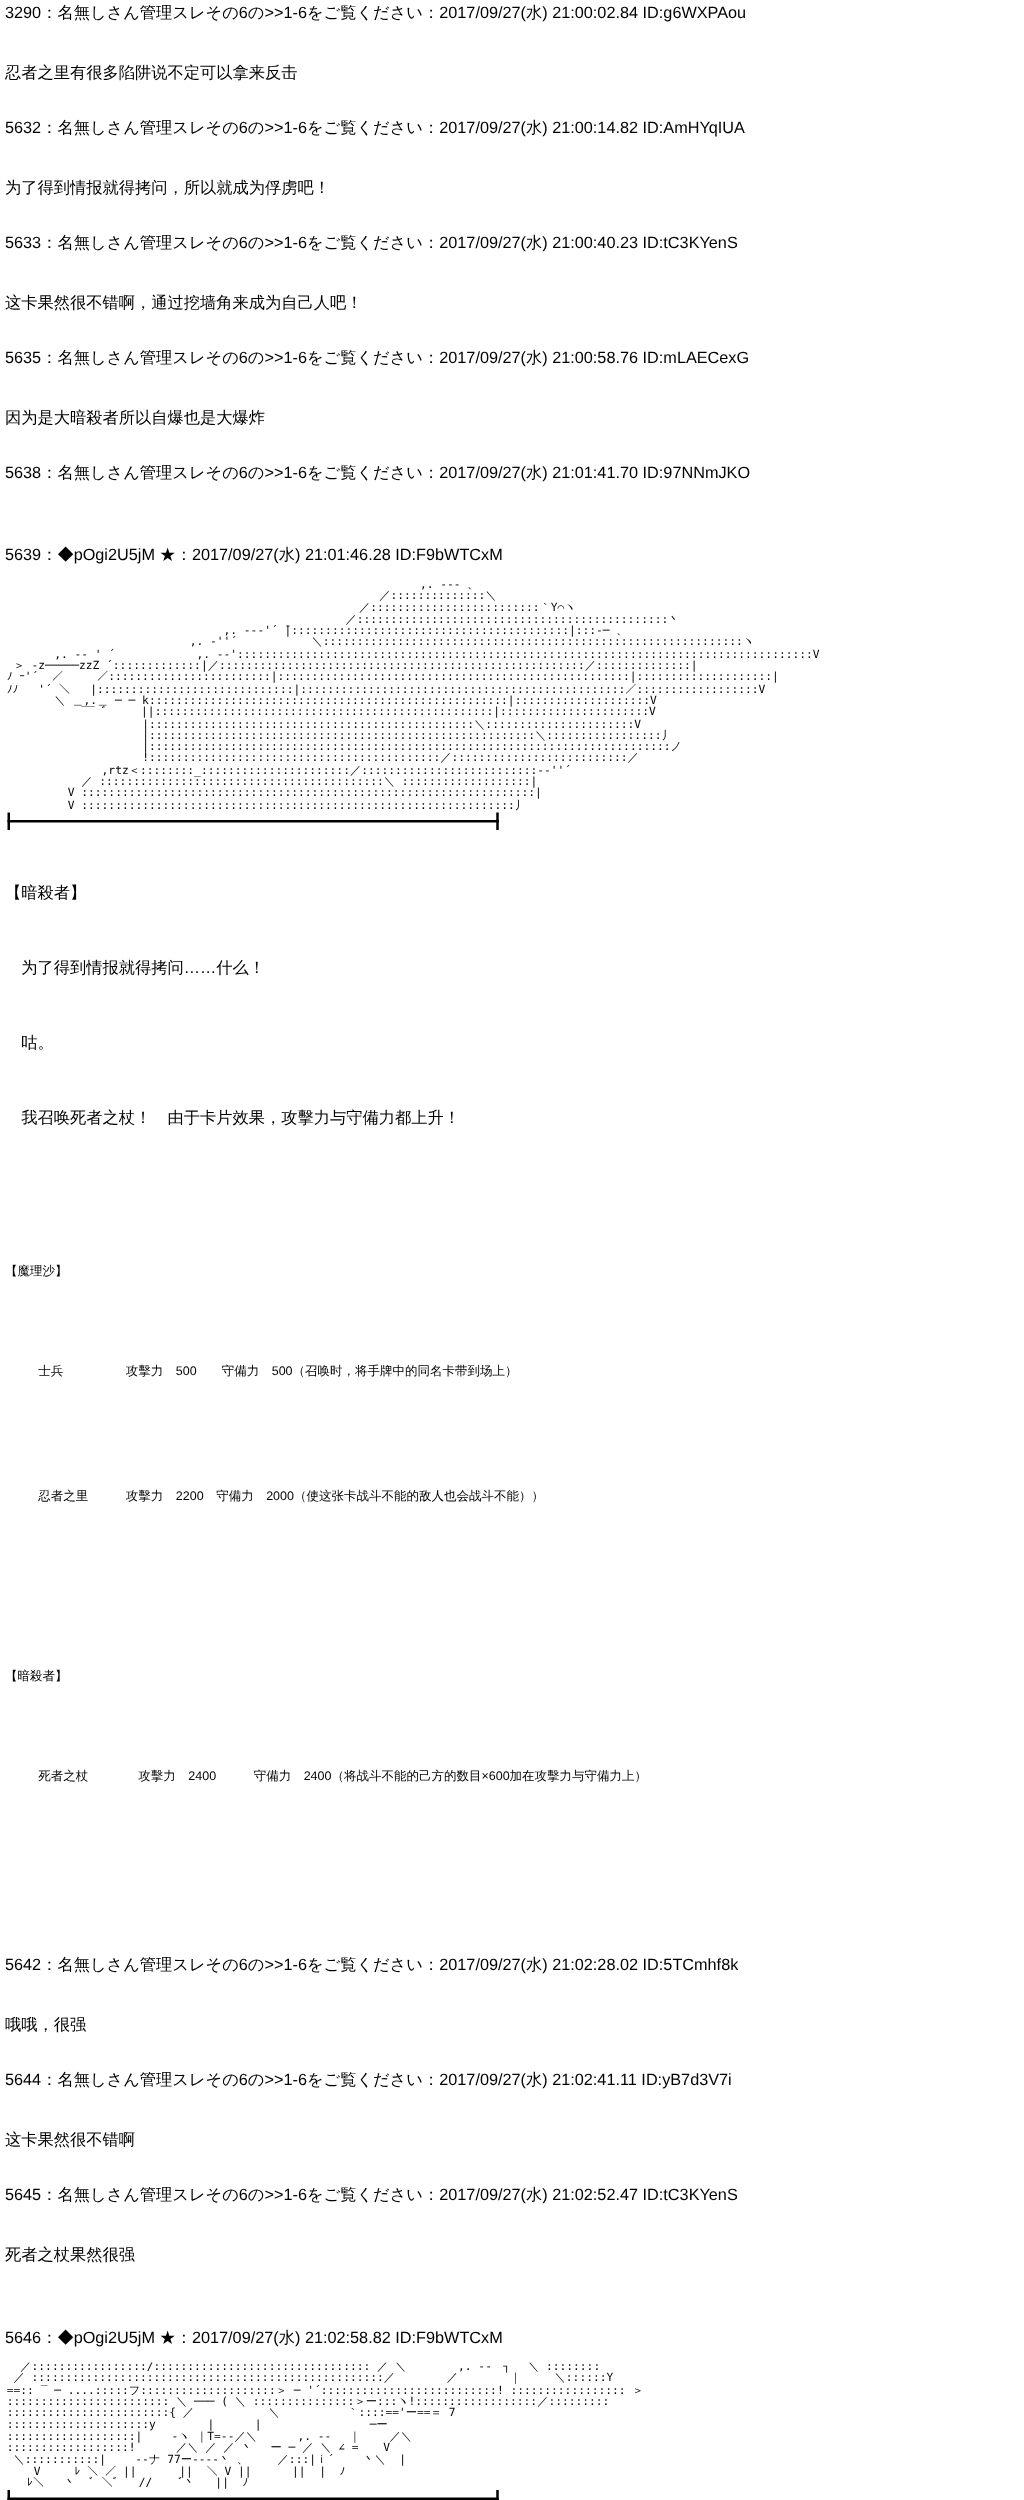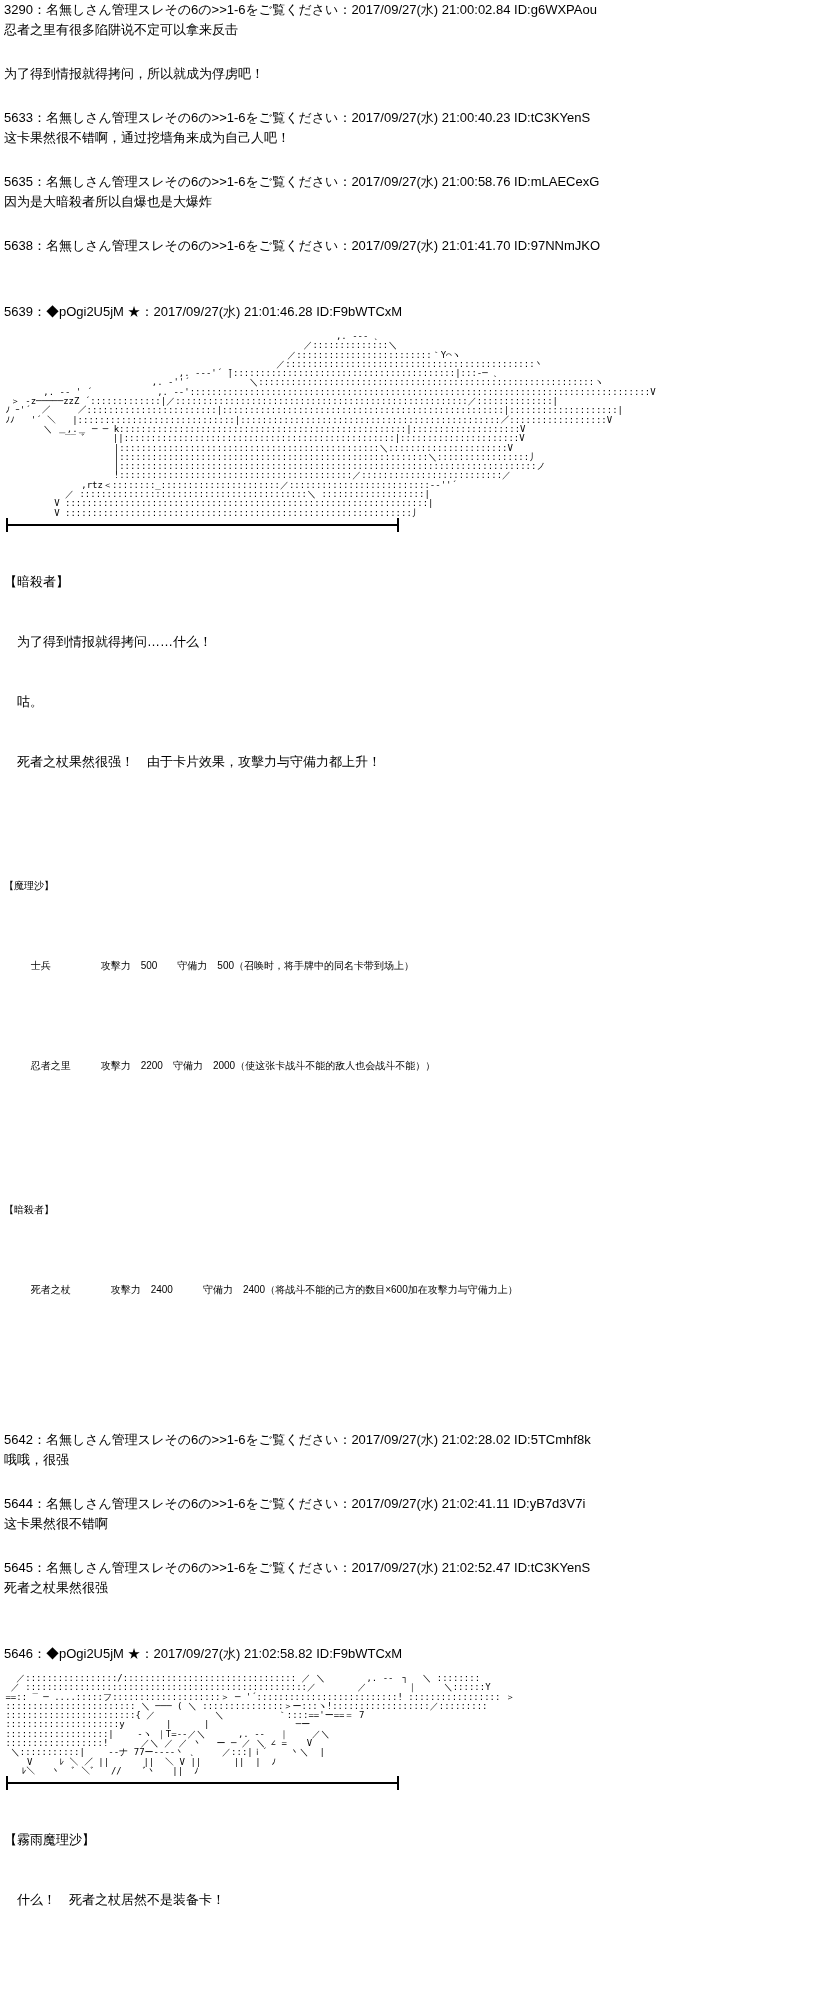--- a/index.html
+++ b/index.html
@@ -37,20 +37,21 @@
     display: inline;
   }
   .post-header .name.trip {
     font-weight: normal;
     margin-top: 16px;
   }
   .post-body {
     font-size: 13px;
     line-height: 20px;
     white-space: pre-wrap;
+    margin-top: 28px;
   }
   .gap-sm { height: 10px; }
   .gap-md { height: 24px; }
   .gap-xl { height: 46px; }
 
   pre.aa {
     font-family: "DejaVu Sans Mono", "Liberation Mono", monospace;
     font-size: 9px;
     line-height: 9.4px;
     letter-spacing: 0px;
@@ -109,20 +110,23 @@
   <div class="post">
     <div class="post-header">
       <span class="num">3290</span><span class="sep">：</span><span class="name">名無しさん管理スレその6の&gt;&gt;1-6をご覧ください</span><span class="sep">：</span><span class="date">2017/09/27(水)</span>&nbsp;<span class="time">21:00:02.84</span>&nbsp;<span class="pid">ID:g6WXPAou</span>
     </div>
     <div class="post-body">忍者之里有很多陷阱说不定可以拿来反击</div>
   </div>
 
   <div class="gap-md"></div>
 
   <div class="post">
+    <div class="post-header">
+      <span class="num">5632</span><span class="sep">：</span><span class="name">名無しさん管理スレその6の&gt;&gt;1-6をご覧ください</span><span class="sep">：</span><span class="date">2017/09/27(水)</span>&nbsp;<span class="time">21:00:14.82</span>&nbsp;<span class="pid">ID:AmHYqIUA</span>
+    </div>
     <div class="post-body">为了得到情报就得拷问，所以就成为俘虏吧！</div>
   </div>
 
   <div class="gap-md"></div>
 
   <div class="post">
     <div class="post-header">
       <span class="num">5633</span><span class="sep">：</span><span class="name">名無しさん管理スレその6の&gt;&gt;1-6をご覧ください</span><span class="sep">：</span><span class="date">2017/09/27(水)</span>&nbsp;<span class="time">21:00:40.23</span>&nbsp;<span class="pid">ID:tC3KYenS</span>
     </div>
     <div class="post-body">这卡果然很不错啊，通过挖墙角来成为自己人吧！</div>
@@ -178,21 +182,21 @@
 
   <div class="rule">
     <span class="cap-l"></span>
     <span class="cap-r"></span>
   </div>
 
   <div class="speech">
     <div class="speaker">【暗殺者】</div>
     <div class="indent1">　为了得到情报就得拷问……什么！</div>
     <div class="indent1">　咕。</div>
-    <div class="indent1">　死者之杖果然很强！　由于卡片效果，攻擊力与守備力都上升！</div>
+    <div class="indent1">　我召唤死者之杖！　由于卡片效果，攻擊力与守備力都上升！</div>
   </div>
 
   <div class="gap-md"></div>
 
   <div class="stats">
     <div class="speaker">【魔理沙】</div>
     <div>
       　<span>士兵</span>　　　　　<span>攻擊力</span>　<span>500</span>　　<span>守備力</span>　<span>500</span><span>（召唤时，将手牌中的同名卡带到场上）</span>
     </div>
     <div>

